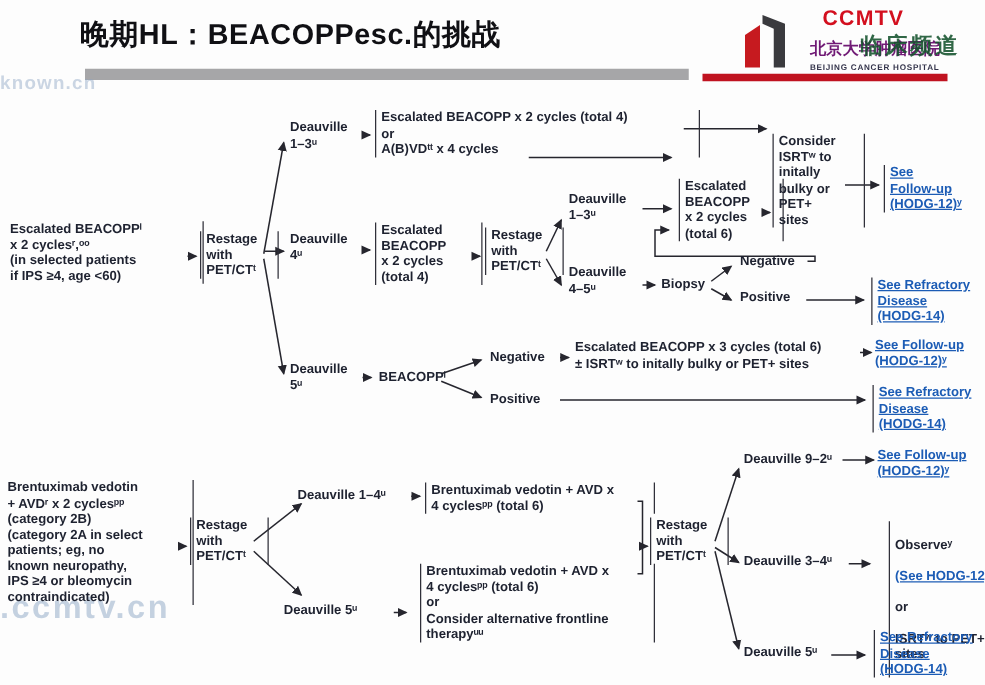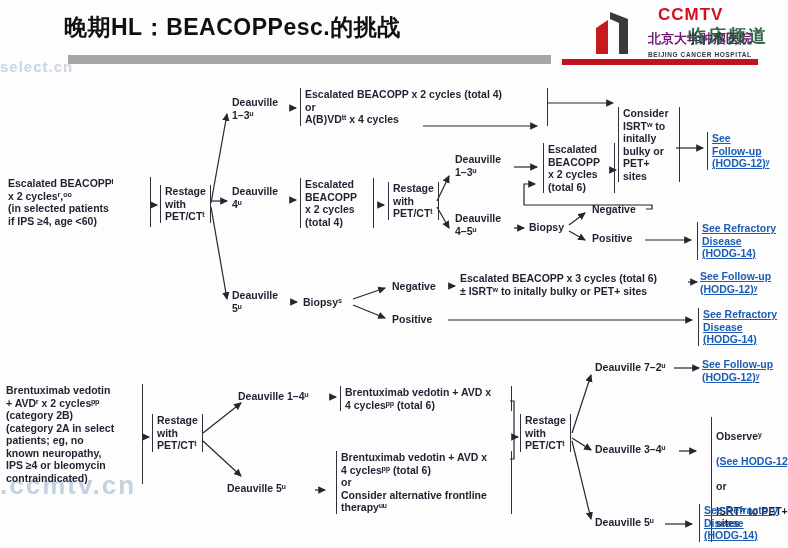--- a/index.html
+++ b/index.html
@@ -26,21 +26,21 @@
   .wm { position:absolute; font-weight:bold; color:rgba(140,165,195,0.45); pointer-events:none; }
   .wm-top { left:0px; top:58px; font-size:15px; letter-spacing:1px; }
   .wm-bottom { left:0px; top:470px; font-size:26px; letter-spacing:2px; color:rgba(140,165,195,0.5); }
   
   .node {
     position:absolute;
     font-size:10.5px; line-height:12.5px; font-weight:bold; color:#1e2230;
     white-space:pre-line;
   }
   .barL { border-left:1.5px solid #30303a; padding-left:4px; }
-  .barR { border-right:1.5px solid #30303a; padding-right:4px; }
+  .barR { border-right:1.5px solid #30303a; padding-right:16px; }
   .link { color:#1c5cb5; text-decoration:underline; cursor:pointer; }
   .connectors { position:absolute; left:0; top:0; pointer-events:none; }
   .connectors line, .connectors polyline { stroke:#26262e; stroke-width:1.2; fill:none; }
 </style>
 </head>
 <body>
 
 <div class="stage">
 
   <div class="title">晚期HL：BEACOPPesc.的挑战</div>
@@ -51,21 +51,21 @@
       <polygon points="22,4 40,11 40,46 31,46 31,15 22,11" fill="#3a3a3e"></polygon>
       <polygon points="8,46 8,20 20,12 20,46" fill="#c61a1f"></polygon>
     </svg>
     <div class="ccmtv">CCMTV</div>
     <div class="hosp-cn">北京大学肿瘤医院</div>
     <div class="channel">临床频道</div>
     <div class="hosp-en">BEIJING CANCER HOSPITAL</div>
     <div class="red-bar"></div>
   </div>
 
-  <div class="wm wm-top">select.cn</div>
+  <div class="wm wm-top">known.cn</div>
   <div class="wm wm-bottom">.ccmtv.cn</div>
 
   <svg class="connectors" width="788" height="548" viewBox="0 0 788 548">
     <defs>
       <marker id="ah" viewBox="0 0 8 8" refX="6.5" refY="4" markerWidth="7" markerHeight="7" orient="auto-start-reverse">
         <path d="M0,0.5 L7.5,4 L0,7.5 Z" fill="#26262e"></path>
       </marker>
     </defs>
 
     <line x1="150" y1="205" x2="157" y2="205" marker-end="url(#ah)"></line>
@@ -148,21 +148,21 @@
   <div class="node" style="left:455px; top:212px;">Deauville
 4–5ᵘ</div>
   <div class="node" style="left:529px; top:221px;">Biopsy</div>
   <div class="node" style="left:592px; top:203px;">Negative</div>
   <div class="node" style="left:592px; top:232px;">Positive</div>
   <div class="node barL link" style="left:697px; top:222px; width:86px;">See Refractory
 Disease
 (HODG-14)</div>
   <div class="node" style="left:232px; top:289px;">Deauville
 5ᵘ</div>
-  <div class="node" style="left:303px; top:296px;">Biopsyˢ</div>
+  <div class="node" style="left:303px; top:296px;">BEACOPPˡ</div>
   <div class="node" style="left:392px; top:280px;">Negative</div>
   <div class="node" style="left:392px; top:313px;">Positive</div>
   <div class="node" style="left:460px; top:272px; width:232px;">Escalated BEACOPP x 3 cycles (total 6)
 ± ISRTʷ to initally bulky or PET+ sites</div>
   <div class="node link" style="left:700px; top:270px; width:86px;">See Follow-up
 (HODG-12)ʸ</div>
   <div class="node barL link" style="left:698px; top:308px; width:86px;">See Refractory
 Disease
 (HODG-14)</div>
 
@@ -182,21 +182,21 @@
 4 cyclesᵖᵖ (total 6)</div>
   <div class="node" style="left:227px; top:482px;">Deauville 5ᵘ</div>
   <div class="node barL barR" style="left:336px; top:451px; width:166px;">Brentuximab vedotin + AVD x
 4 cyclesᵖᵖ (total 6)
 or
 Consider alternative frontline
 therapyᵘᵘ</div>
   <div class="node barL barR" style="left:520px; top:414px;">Restage
 with
 PET/CTᵗ</div>
-  <div class="node" style="left:595px; top:361px;">Deauville 7–2ᵘ</div>
+  <div class="node" style="left:595px; top:361px;">Deauville 9–2ᵘ</div>
   <div class="node link" style="left:702px; top:358px; width:84px;">See Follow-up
 (HODG-12)ʸ</div>
   <div class="node" style="left:595px; top:443px;">Deauville 3–4ᵘ</div>
   <div class="node barL" style="left:699px; top:417px; width:84px;margin-left:12px;">
     <div>Observeʸ</div>
     <div class="link">(See HODG-12)</div>
     <div>or</div>
     <div>ISRTʷ to PET+
 sites</div>
   </div>

